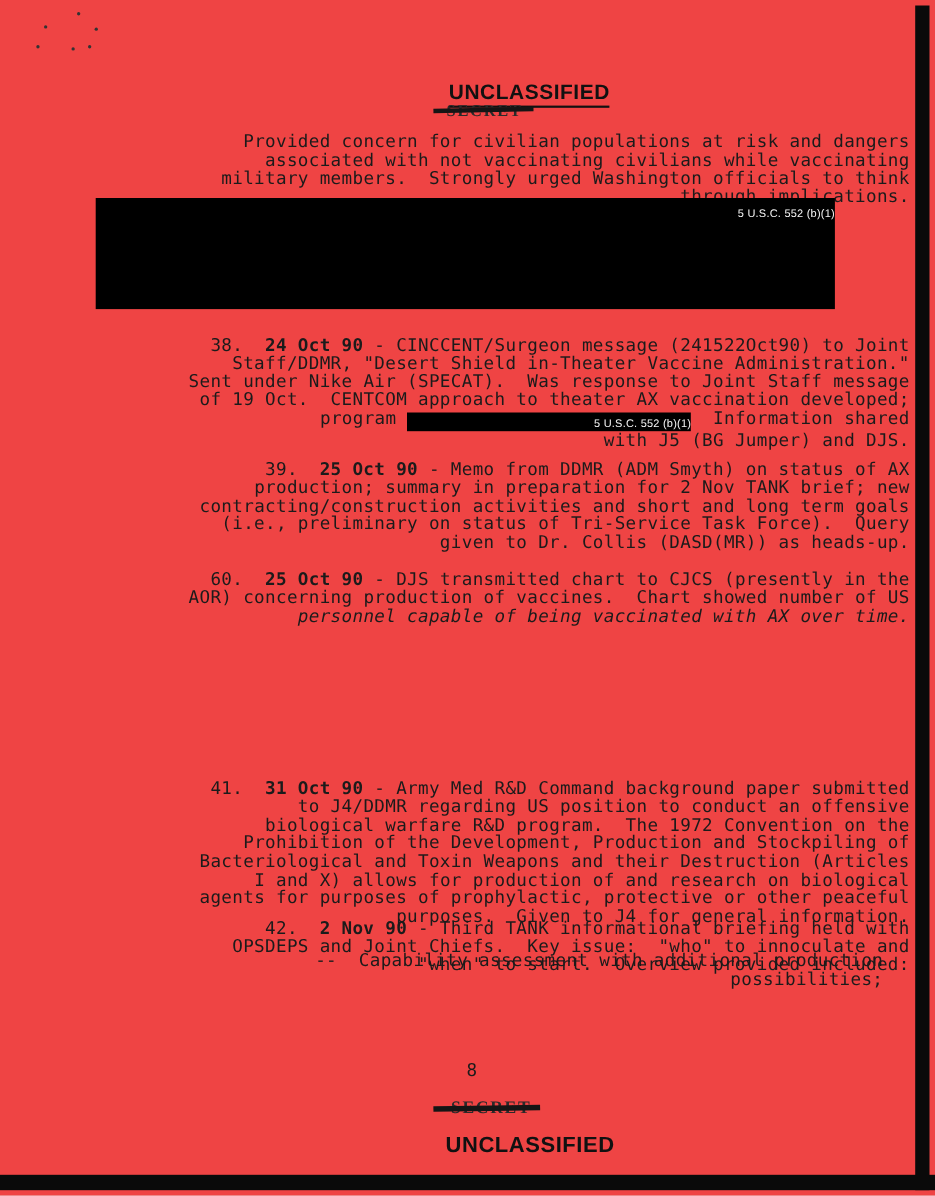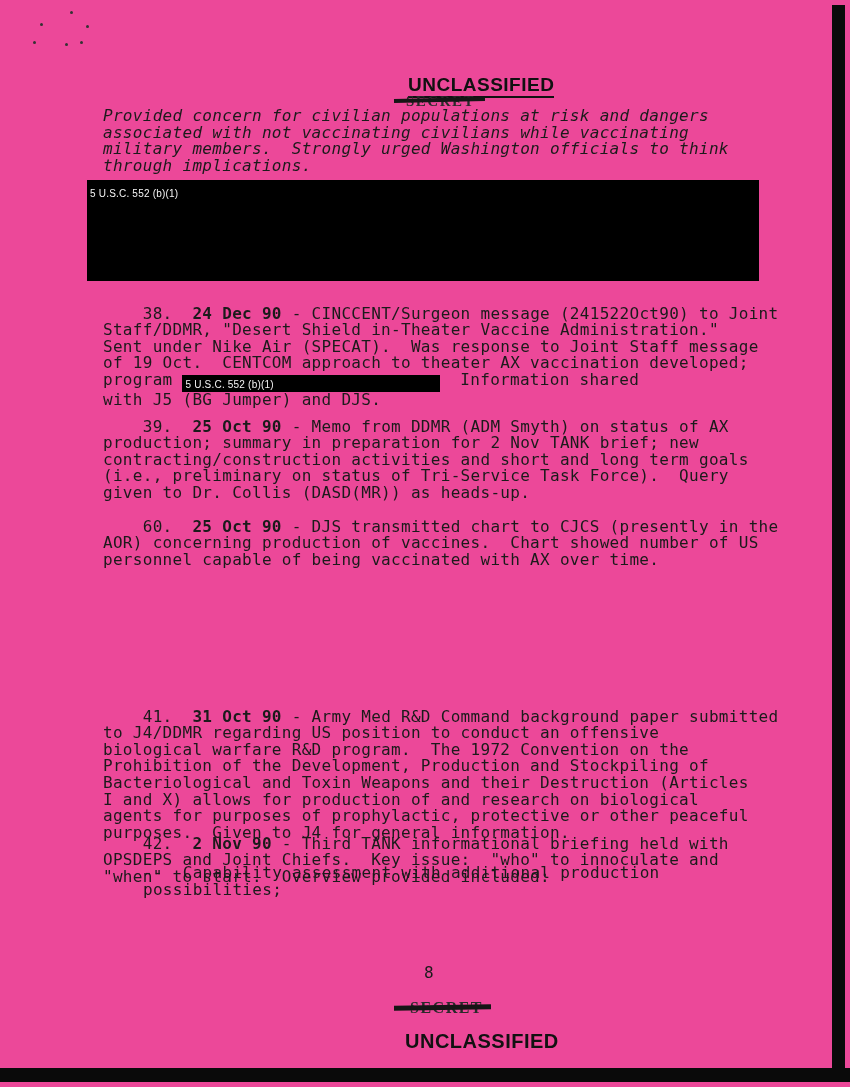--- a/index.html
+++ b/index.html
@@ -1,23 +1,24 @@
 <!DOCTYPE html>
 <html><head>
 <meta charset="utf-8">
 <style>
   html, body { margin: 0; padding: 0; background: #e8e8e8; }
   .page {
     position: relative;
     width: 850px;
     height: 1087px;
-    background: #ec4899;
+    background: #ef4444;
     overflow: hidden;
     font-family: "DejaVu Sans Mono", monospace;
     color: #1b1b1b;
+    text-align: right;
   }
   .speck {
     position: absolute;
     width: 3px; height: 3px;
     background: #333;
     border-radius: 50%;
   }
   .hdr-unclass {
     position: absolute;
     top: 74px; left: 408px;
@@ -52,21 +53,21 @@
     position: absolute;
     left: 103px;
     width: 724px;
     white-space: pre-wrap;
     font-size: 16px;
     line-height: 16.6px;
     letter-spacing: 0.3px;
     color: #1b1b1b;
   }
   .para b { font-weight: bold; }
-  .ital { }
+  .ital { font-style: italic; }
   .redaction-block {
     position: absolute;
     top: 180px; left: 87px;
     width: 672px; height: 101px;
     background: #000;
     box-sizing: border-box;
     padding: 2px 0 0 3px;
   }
   .redaction-label {
     font-family: "Liberation Sans", sans-serif;
@@ -136,31 +137,31 @@
   <div class="speck" style="top:25px; left:86px;"></div>
   <div class="speck" style="top:41px; left:33px;"></div>
   <div class="speck" style="top:43px; left:65px;"></div>
   <div class="speck" style="top:41px; left:80px;"></div>
 
   <div class="hdr-unclass">UNCLASSIFIED</div>
   <div class="hdr-secret">
     <span class="strike-wrap">SECRET</span>
   </div>
 
-  <div class="para" style="top:108px;font-style:italic;">Provided concern for civilian populations at risk and dangers
+  <div class="para" style="top:121px;">Provided concern for civilian populations at risk and dangers
 associated with not vaccinating civilians while vaccinating
 military members.  Strongly urged Washington officials to think
 through implications.</div>
 
   <div class="redaction-block">
     <span class="redaction-label">5 U.S.C. 552 (b)(1)</span>
   </div>
 
   <div class="para" style="top:289px;">
-    <span>38.  </span><b>24 Dec 90</b><span> - CINCCENT/Surgeon message (241522Oct90) to Joint
+    <span>38.  </span><b>24 Oct 90</b><span> - CINCCENT/Surgeon message (241522Oct90) to Joint
 Staff/DDMR, "Desert Shield in-Theater Vaccine Administration."
 Sent under Nike Air (SPECAT).  Was response to Joint Staff message
 of 19 Oct.  CENTCOM approach to theater AX vaccination developed;
 program </span><span class="redaction-inline"><span class="redaction-label">5 U.S.C. 552 (b)(1)</span></span><span>  Information shared
 with J5 (BG Jumper) and DJS.</span>
   </div>
 
   <div class="para" style="top:402px;">
     <span>39.  </span><b>25 Oct 90</b><span> - Memo from DDMR (ADM Smyth) on status of AX
 production; summary in preparation for 2 Nov TANK brief; new

